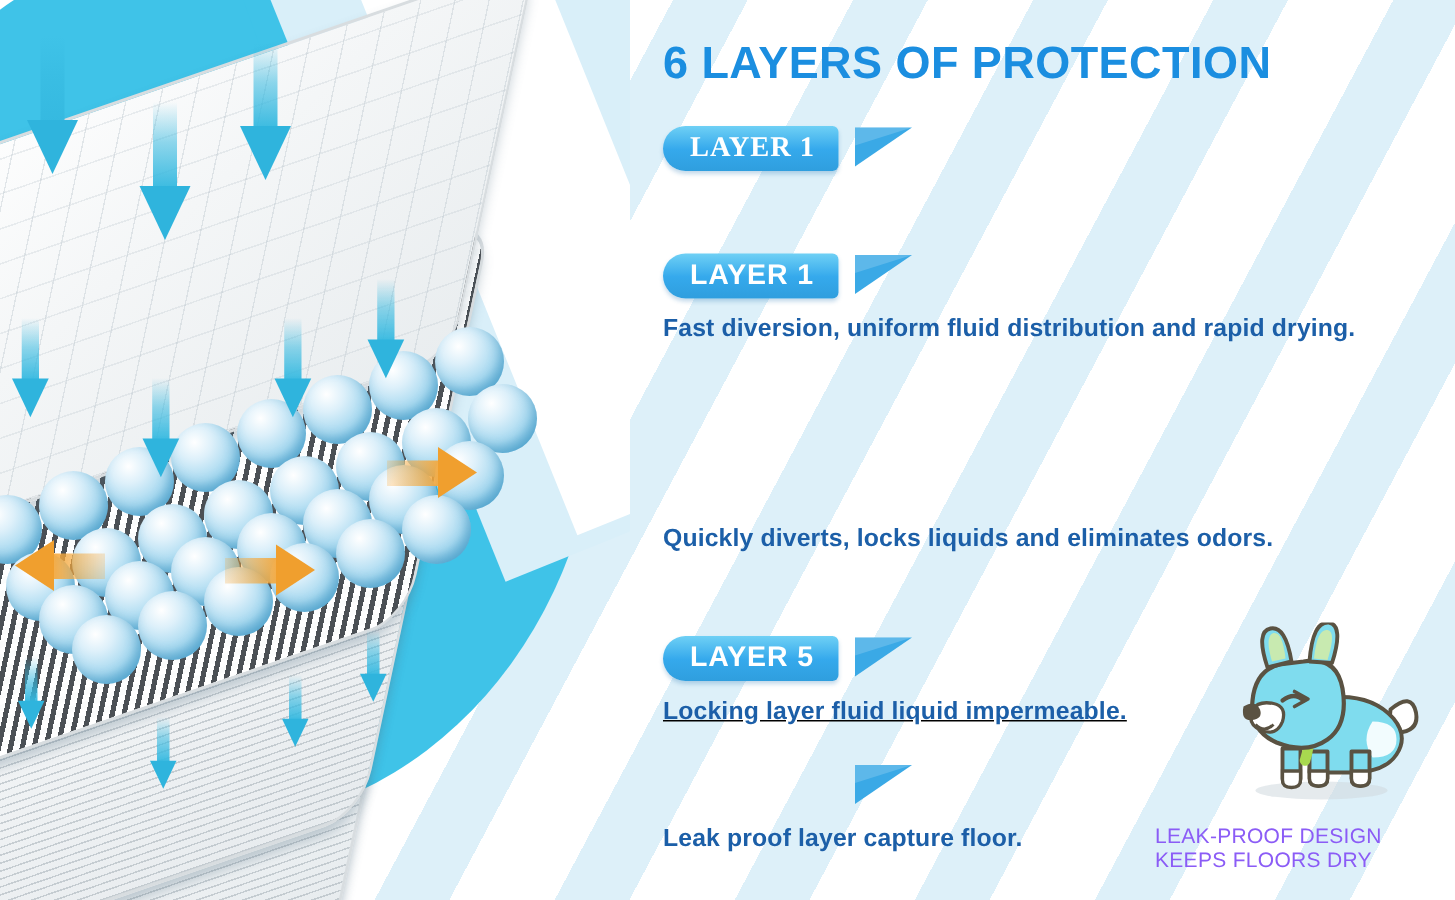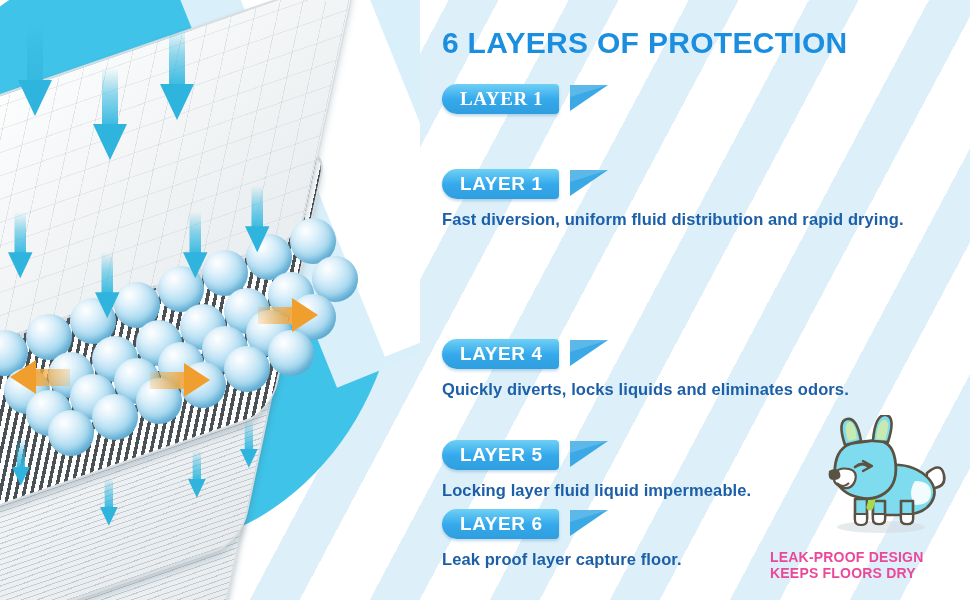--- a/index.html
+++ b/index.html
@@ -247,23 +247,23 @@
     letter-spacing: .1px;
     white-space: nowrap;
   }
 
   
   .dog-wrap { position: absolute; left: 395px; top: 415px; width: 135px; height: 120px; }
   .tagline {
     position: absolute;
     left: 350px; top: 549px;
     font-size: 14px;
-    font-weight: bold;
+    font-weight: normal;
     line-height: 16px;
-    color: #ec4899;
+    color: #8b5cf6;
     letter-spacing: .2px;
     text-align: left;
   }
   .badge24 { position: absolute; left: 498px; top: 545px; width: 50px; height: 50px; }
 </style>
 </head>
 <body>
 
 <div id="canvas">
 
@@ -419,38 +419,33 @@
         <span class="badge">LAYER 1</span>
         <span class="badge-tail" style="left:128px;"></span>
       </div>
       <div class="desc">Fast diversion, uniform fluid distribution and rapid drying.</div>
     </div>
 
     <div class="layer-block" style="top:254px;">
     </div>
 
     <div class="layer-block" style="top:339px;">
-      <div class="badge-row">
-        <span class="badge">LAYER 4</span>
-        <span class="badge-tail" style="left:128px;"></span>
-      </div>
       <div class="desc">Quickly diverts, locks liquids and eliminates odors.</div>
     </div>
 
-    <div class="layer-block" style="top:440px;">
+    <div class="layer-block" style="top:424px;text-decoration:underline;">
       <div class="badge-row">
         <span class="badge">LAYER 5</span>
         <span class="badge-tail" style="left:128px;"></span>
       </div>
       <div class="desc">Locking layer fluid liquid impermeable.</div>
     </div>
 
     <div class="layer-block" style="top:509px;">
       <div class="badge-row">
-        <span class="badge">LAYER 6</span>
         <span class="badge-tail" style="left:128px;"></span>
       </div>
       <div class="desc">Leak proof layer capture floor.</div>
     </div>
 
     <div class="dog-wrap">
       <svg width="135" height="120" viewBox="0 0 135 120">
         <ellipse cx="66" cy="112" rx="44" ry="6" fill="#cfd9de" opacity=".55"></ellipse>
 
         <path d="M112 58 q14 -12 17 2 q2 11 -9 13 q-10 2 -8 -15 z" fill="#ffffff" stroke="#5a5242" stroke-width="2.6" stroke-linejoin="round"></path>

